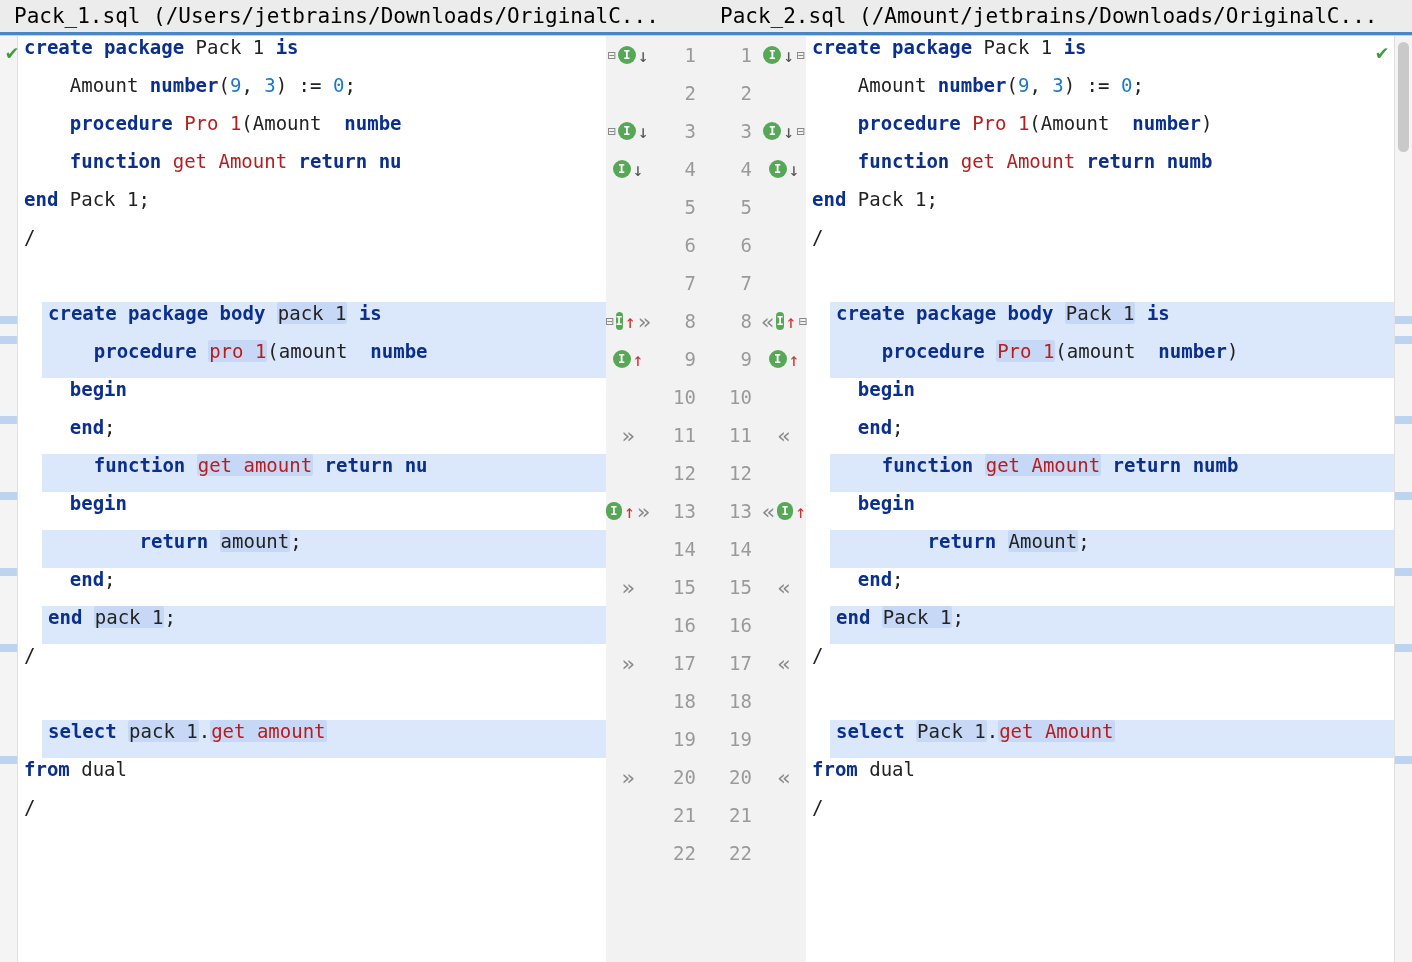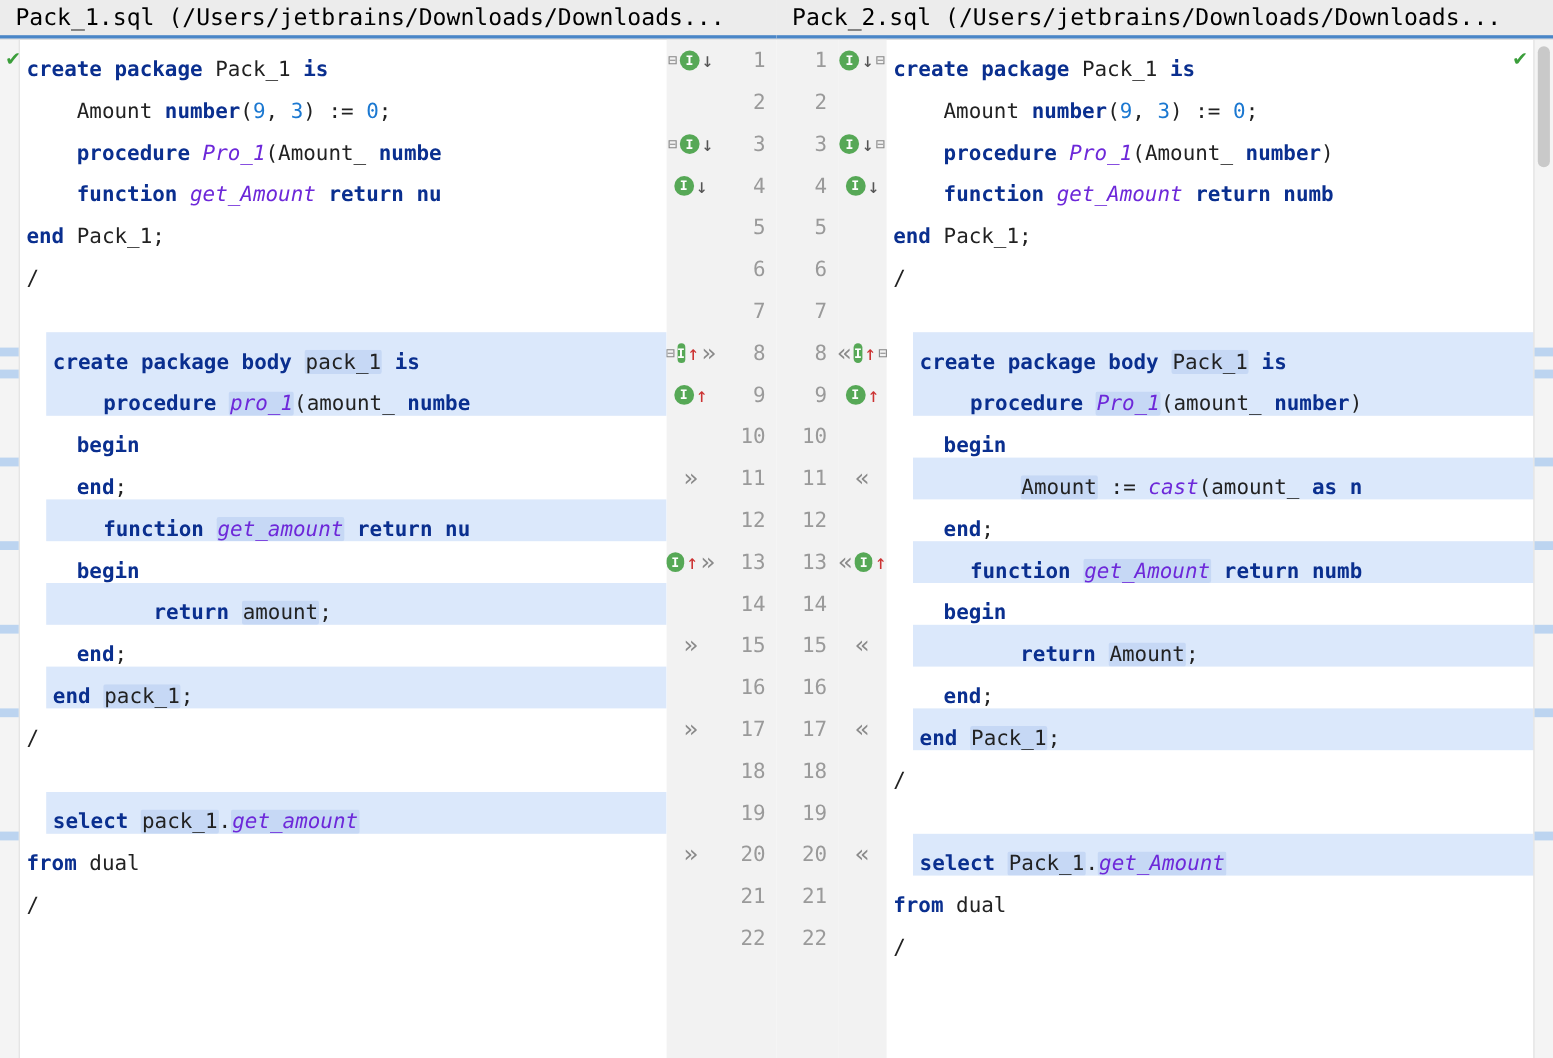--- a/index.html
+++ b/index.html
@@ -60,21 +60,21 @@
 .gutter-col {
   width: 88px;
   background: #f2f2f2;
   flex-shrink: 0;
 }
 .gutter-col.right-lines { width: 56px; }
 .gutter-col.left-icons { width: 44px; }
 .row {
   display: flex;
   height: 38px;
-  align-items: flex-end;
+  align-items: flex-start;
   white-space: pre;
 }
 .row.hl { background: #dbe8fb; margin-left: 24px; }
 .gutter-row {
   height: 38px;
   display: flex;
   align-items: center;
   justify-content: flex-end;
   padding-right: 10px;
   color: #9a9a9a;
@@ -91,21 +91,21 @@
 .diff-hint {
   position: absolute;
   top: 4px;
   right: 6px;
   color: #3b9e3b;
   font-size: 20px;
 }
 
 .kw { color: #0a2f8f; font-weight: bold; }
 .ident { color: #222; }
-.fn { font-style: italic; color: #6d28d9; }
+.fn { color: #b91c1c; }
 .num { color: #1b78d1; }
 .sym { color: #222; }
 .hlword { background: #c6d8f5; border-radius: 2px; padding: 0 1px; }
 .green-ic {
   display:inline-flex;
   width:18px;height:18px;border-radius:9px;
   background:#56a856;color:#fff;font-size:12px;font-weight:bold;
   align-items:center;justify-content:center;
 }
 .green-ic::after { content:"I"; }
@@ -123,22 +123,22 @@
 .scroll-right .sb-thumb {
   position:absolute; left:3px; right:3px; top:6px; height:110px;
   background:#c9c9c9; border-radius:6px;
 }
 </style>
 </head>
 <body>
 
 <div class="diff-container">
   <div class="tabs">
-    <div class="tab">Pack_1.sql (/Users/jetbrains/Downloads/Downloads...</div>
-    <div class="tab">Pack_2.sql (/Users/jetbrains/Downloads/Downloads...</div>
+    <div class="tab">Pack_1.sql (/Users/jetbrains/Downloads/OriginalC...</div>
+    <div class="tab">Pack_2.sql (/Amount/jetbrains/Downloads/OriginalC...</div>
   </div>
 
   <div class="panes">
 
     <div class="pane">
       <div class="scroll-left">
         <div class="stripe-mark" style="top:280px"></div>
         <div class="stripe-mark" style="top:300px"></div>
         <div class="stripe-mark" style="top:380px"></div>
         <div class="stripe-mark" style="top:456px"></div>
@@ -423,21 +423,20 @@
           <div class="row "><div class="code-line"><span class="kw">create </span><span class="kw">package </span><span class="ident">Pack_1 </span><span class="kw">is</span></div></div>
           <div class="row "><div class="code-line"><span class="ident">    Amount </span><span class="kw">number</span><span class="sym">(</span><span class="num">9</span><span class="sym">, </span><span class="num">3</span><span class="sym">) := </span><span class="num">0</span><span class="sym">;</span></div></div>
           <div class="row "><div class="code-line"><span>    </span><span class="kw">procedure </span><span class="fn">Pro_1</span><span class="ident">(Amount_ </span><span class="kw">number</span><span class="sym">)</span></div></div>
           <div class="row "><div class="code-line"><span>    </span><span class="kw">function </span><span class="fn">get_Amount </span><span class="kw">return </span><span class="kw">numb</span></div></div>
           <div class="row "><div class="code-line"><span class="kw">end </span><span class="ident">Pack_1;</span></div></div>
           <div class="row "><div class="code-line"><span class="sym">/</span></div></div>
           <div class="row "><div class="code-line"><span> </span></div></div>
           <div class="row hl"><div class="code-line"><span class="kw">create </span><span class="kw">package </span><span class="kw">body </span><span class="ident hlword">Pack_1</span><span> </span><span class="kw">is</span></div></div>
           <div class="row hl"><div class="code-line"><span>    </span><span class="kw">procedure </span><span class="fn hlword">Pro_1</span><span class="ident">(amount_ </span><span class="kw">number</span><span class="sym">)</span></div></div>
           <div class="row "><div class="code-line"><span>    </span><span class="kw">begin</span></div></div>
-          <div class="row hl"><div class="code-line"><span>        </span><span class="ident hlword">Amount</span><span class="sym"> := </span><span class="fn">cast</span><span class="ident">(amount_ </span><span class="kw">as </span><span class="kw">n</span></div></div>
           <div class="row "><div class="code-line"><span>    </span><span class="kw">end</span><span class="sym">;</span></div></div>
           <div class="row hl"><div class="code-line"><span>    </span><span class="kw">function </span><span class="fn hlword">get_Amount</span><span> </span><span class="kw">return </span><span class="kw">numb</span></div></div>
           <div class="row "><div class="code-line"><span>    </span><span class="kw">begin</span></div></div>
           <div class="row hl"><div class="code-line"><span>        </span><span class="kw">return </span><span class="ident hlword">Amount</span><span class="sym">;</span></div></div>
           <div class="row "><div class="code-line"><span>    </span><span class="kw">end</span><span class="sym">;</span></div></div>
           <div class="row hl"><div class="code-line"><span class="kw">end </span><span class="ident hlword">Pack_1</span><span class="sym">;</span></div></div>
           <div class="row "><div class="code-line"><span class="sym">/</span></div></div>
           <div class="row "><div class="code-line"><span> </span></div></div>
           <div class="row hl"><div class="code-line"><span class="kw">select </span><span class="ident hlword">Pack_1</span><span class="sym">.</span><span class="fn hlword">get_Amount</span></div></div>
           <div class="row "><div class="code-line"><span class="kw">from </span><span class="ident">dual</span></div></div>

